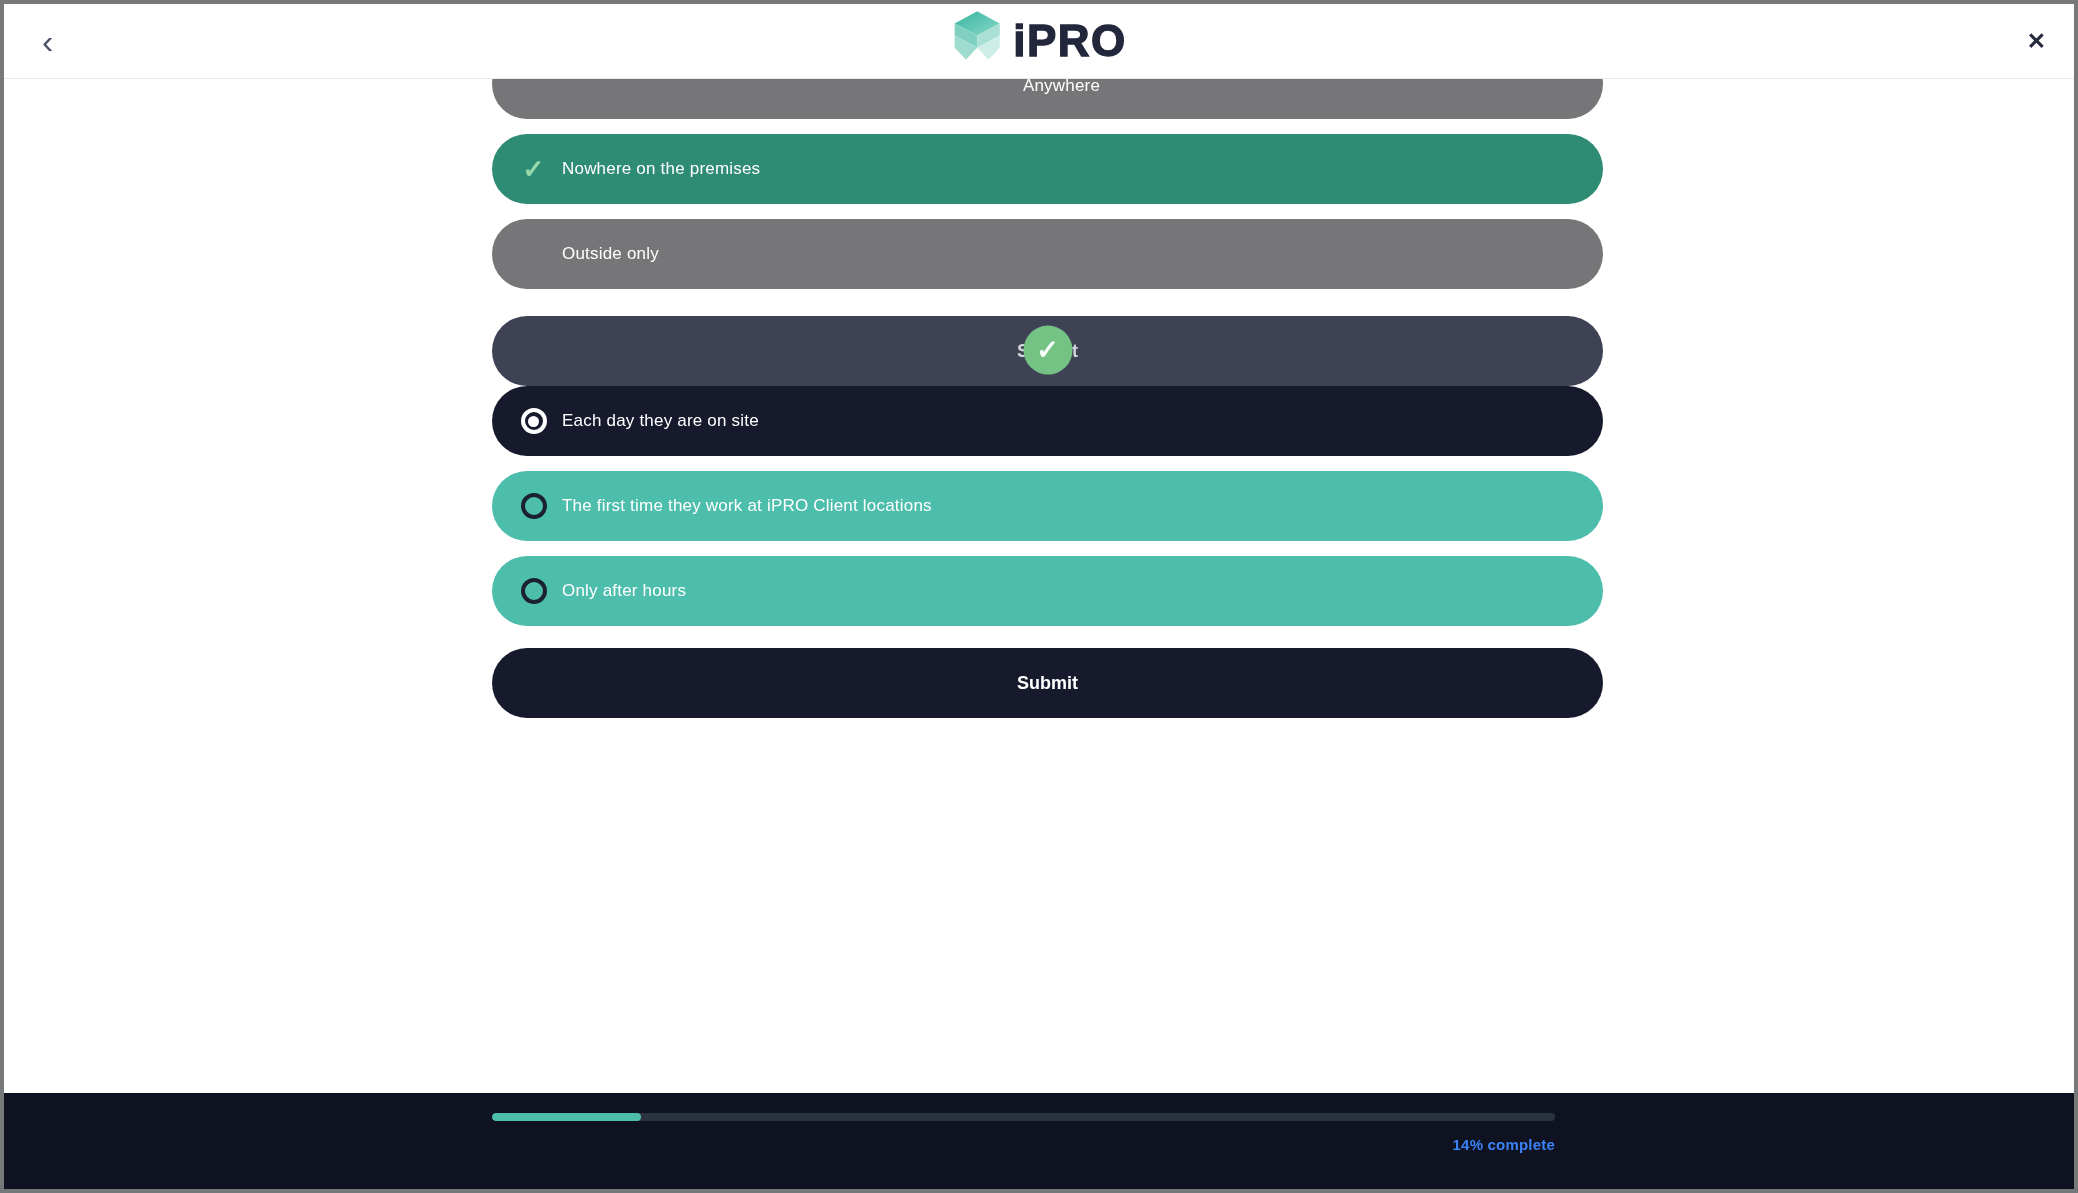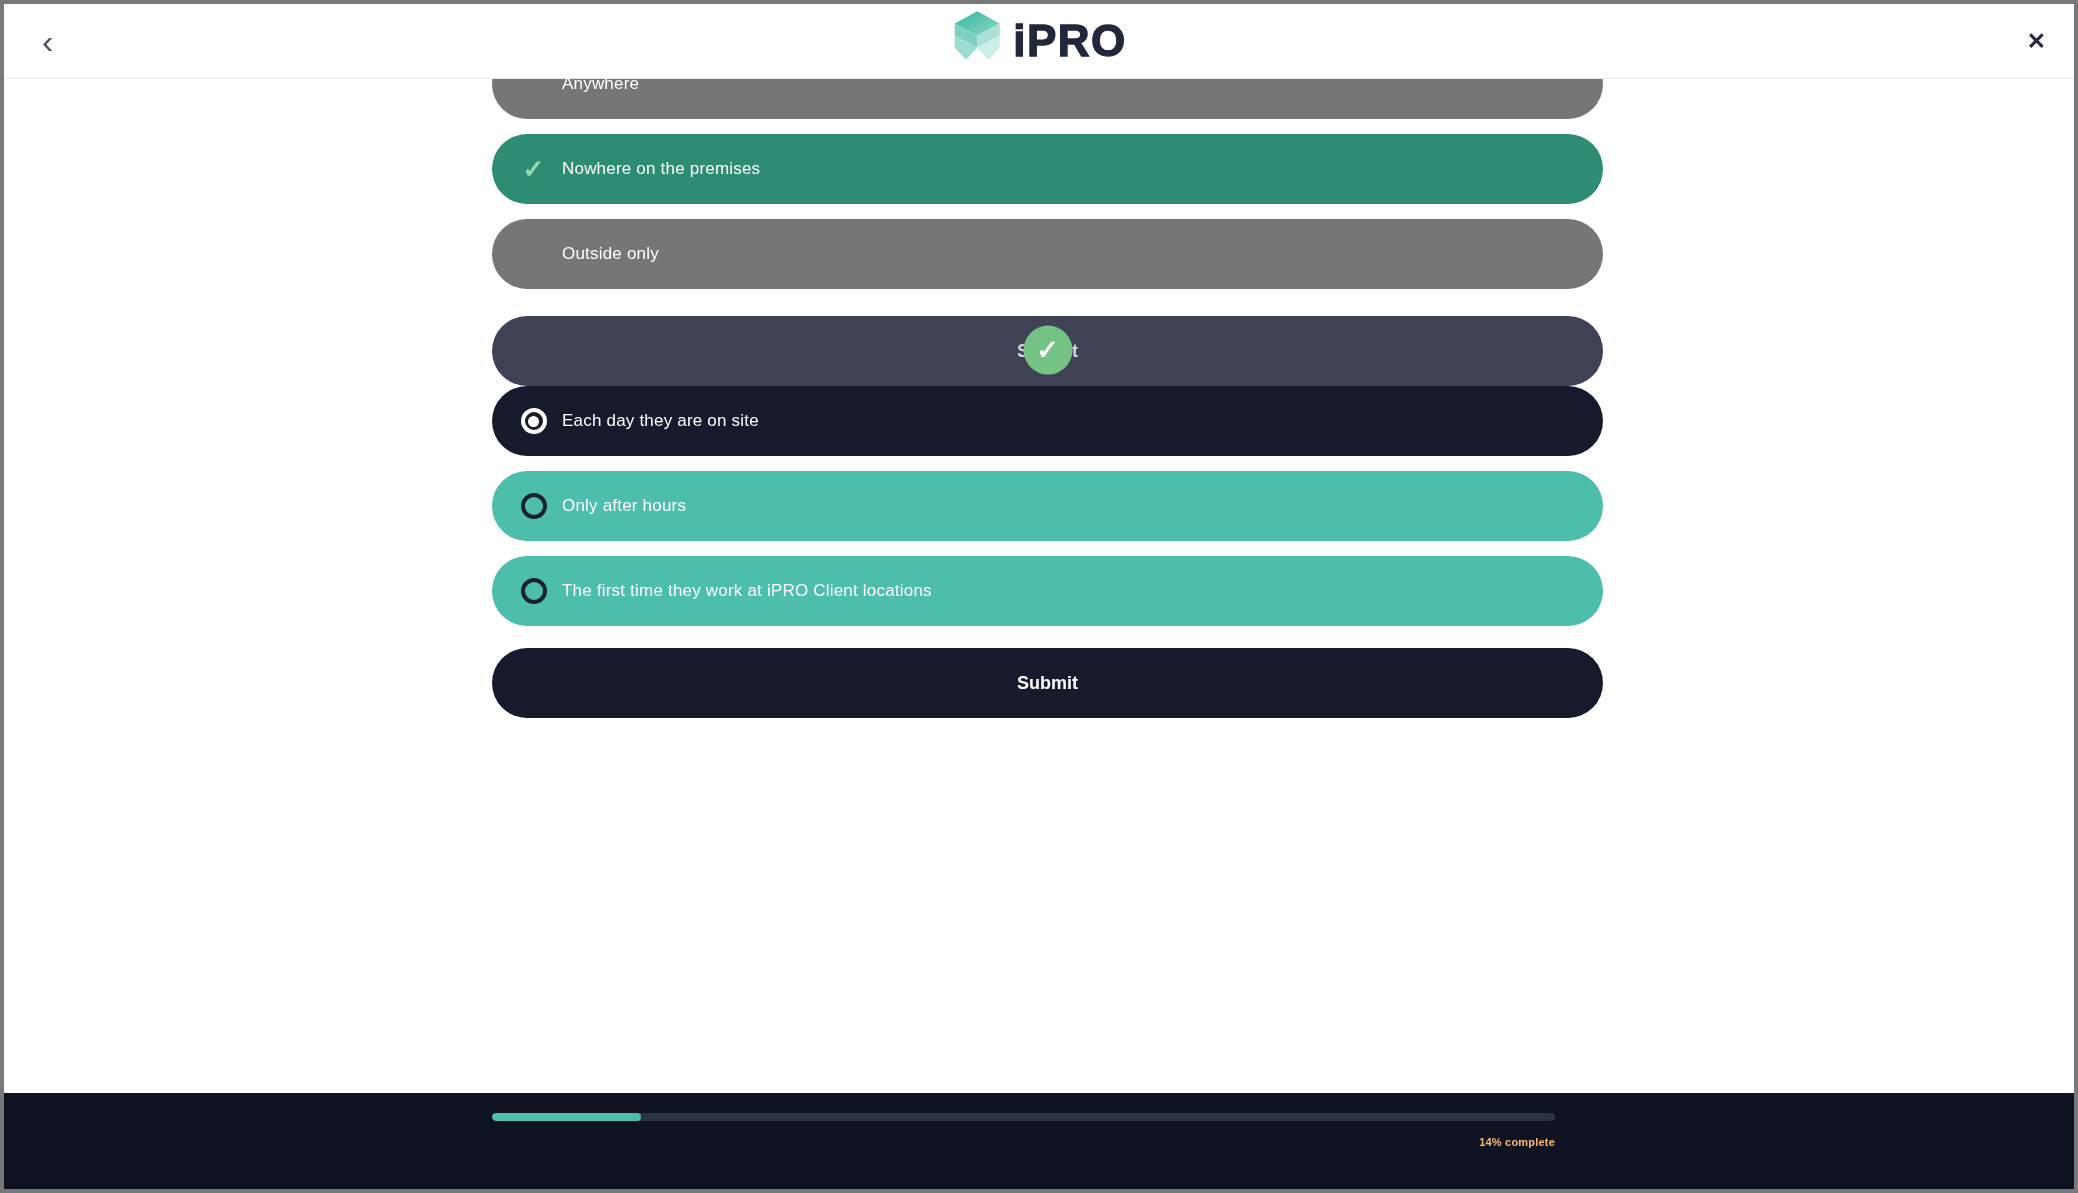--- a/index.html
+++ b/index.html
@@ -60,21 +60,21 @@
     margin-right: 15px;
     display: flex; align-items: center; justify-content: center;
   }
   .pill .opt-label {
     color: #ffffff; font-size: 17px; letter-spacing: 0.2px;
   }
   .pill-gray  { background: var(--pill-gray, #767678); }
   .pill-green { background: var(--pill-green, #2e8b74); }
   .pill-navy  { background: var(--brand-navy, #161a2c); align-items: center; }
   .pill-teal  { background: var(--brand-teal, #4dbdac); }
-  .pill-first { margin-top: -30px; }
+  .pill-first { margin-top: -30px; flex-direction: column; }
   .check-glyph {
     color: var(--check-green, #98d9ac);
     font-size: 26px; font-weight: 700; line-height: 1;
   }
   .radio {
     width: 26px; height: 26px; border-radius: 50%;
     display: flex; align-items: center; justify-content: center;
   }
   .radio-selected { border: 4px solid #ffffff; }
   .radio-selected .radio-dot {
@@ -124,21 +124,21 @@
     background: var(--track, #2a333f);
     overflow: hidden;
   }
   .progress-fill {
     height: 8px; border-radius: 4px; width: 14%;
     background: var(--brand-teal, #4dbdac);
   }
   .progress-label {
     width: 1063px; margin-left: 488px; margin-top: 15px;
     text-align: right;
-    color: #fdba74; font-size: 11px; font-weight: 700;
+    color: #3b82f6; font-size: 15px; font-weight: 700;
     letter-spacing: 0.2px;
   }
 </style>
 </head>
 <body>
 
 <div class="page">
 
   <header class="header">
     <button class="back-btn">
@@ -201,27 +201,27 @@
             <span class="radio radio-selected">
                 <span class="radio-dot"></span>
               </span>
           </span>
           <span class="opt-label">Each day they are on site</span>
         </button>
         <button class="pill pill-teal">
           <span class="icon-slot">
             <span class="radio radio-unselected"></span>
           </span>
+          <span class="opt-label">The first time they work at iPRO Client locations</span>
+        </button>
+        <button class="pill pill-teal">
+          <span class="icon-slot">
+            <span class="radio radio-unselected"></span>
+          </span>
           <span class="opt-label">Only after hours</span>
-        </button>
-        <button class="pill pill-teal">
-          <span class="icon-slot">
-            <span class="radio radio-unselected"></span>
-          </span>
-          <span class="opt-label">The first time they work at iPRO Client locations</span>
         </button>
       </section>
 
       <button class="submit-btn submit-active">
         <span>Submit</span>
       </button>
 
     </div>
   </main>
 

